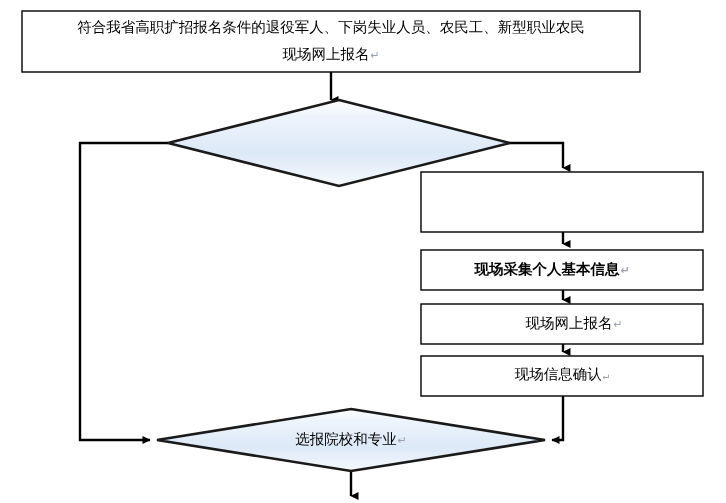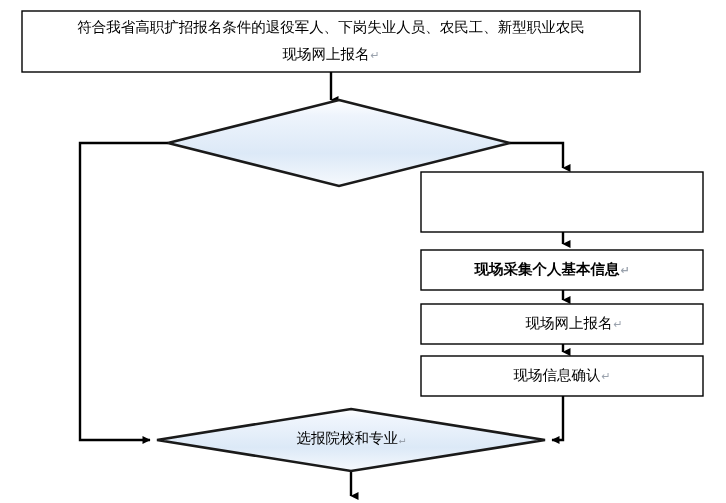--- a/index.html
+++ b/index.html
@@ -52,36 +52,35 @@
     left: 22px;
     top: 11px;
     width: 618px;
     height: 61px;
     line-height: 27px;
   }
   
   #box-r1-text { left: 421px; top: 178px; width: 282px; height: 56px; line-height: 26px; }
   #box-r2-text { left: 421px; top: 252px; width: 262px; height: 36px; font-weight: bold; }
   #box-r3-text { left: 421px; top: 306px; width: 282px; height: 36px; padding-left: 12px; }
-  #box-r4-text { left: 421px; top: 358px; width: 282px; height: 36px; }
+  #box-r4-text { left: 421px; top: 358px; width: 282px; height: 36px; font-family: Liberation Mono, monospace; }
   
   #dia-top-text {
     left: 168px;
     top: 112px;
     width: 342px;
     height: 62px;
     justify-content: flex-start;
     line-height: 26px;
   }
   #dia-bottom-text {
     left: 157px;
     top: 420px;
     width: 388px;
     height: 40px;
-    font-family: Liberation Mono, monospace;
   }
 </style>
 </head>
 <body>
 
 <div id="canvas">
 
   <svg class="layer" viewBox="0 0 726 503">
     <defs>
       <linearGradient id="diamondFill" x1="0" y1="0" x2="0" y2="1">

